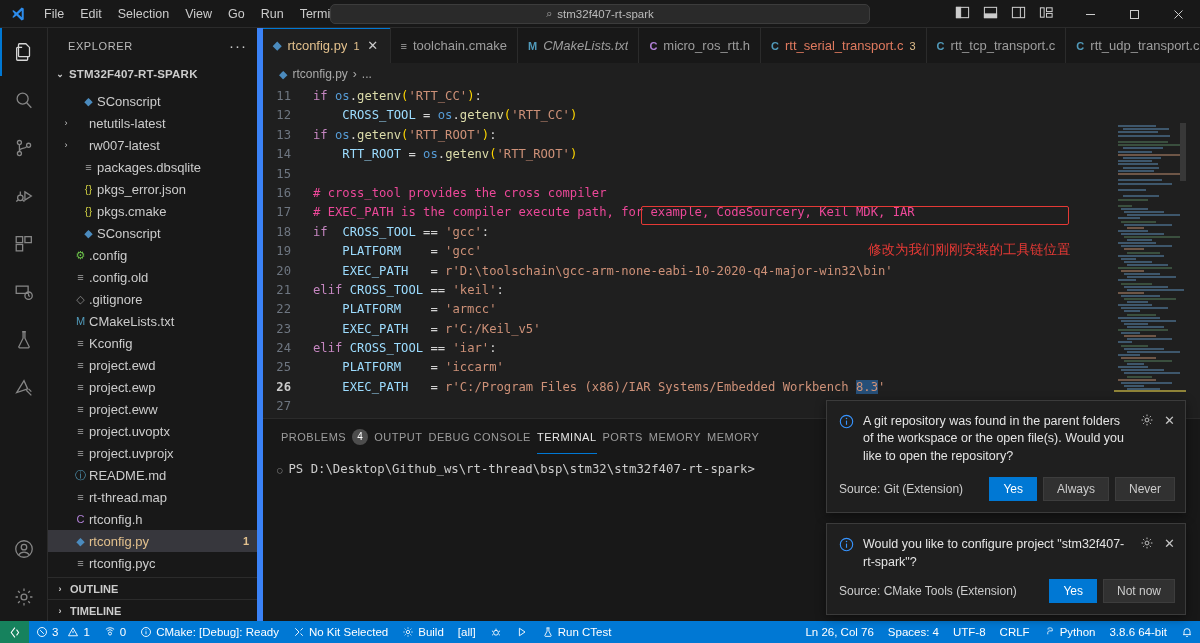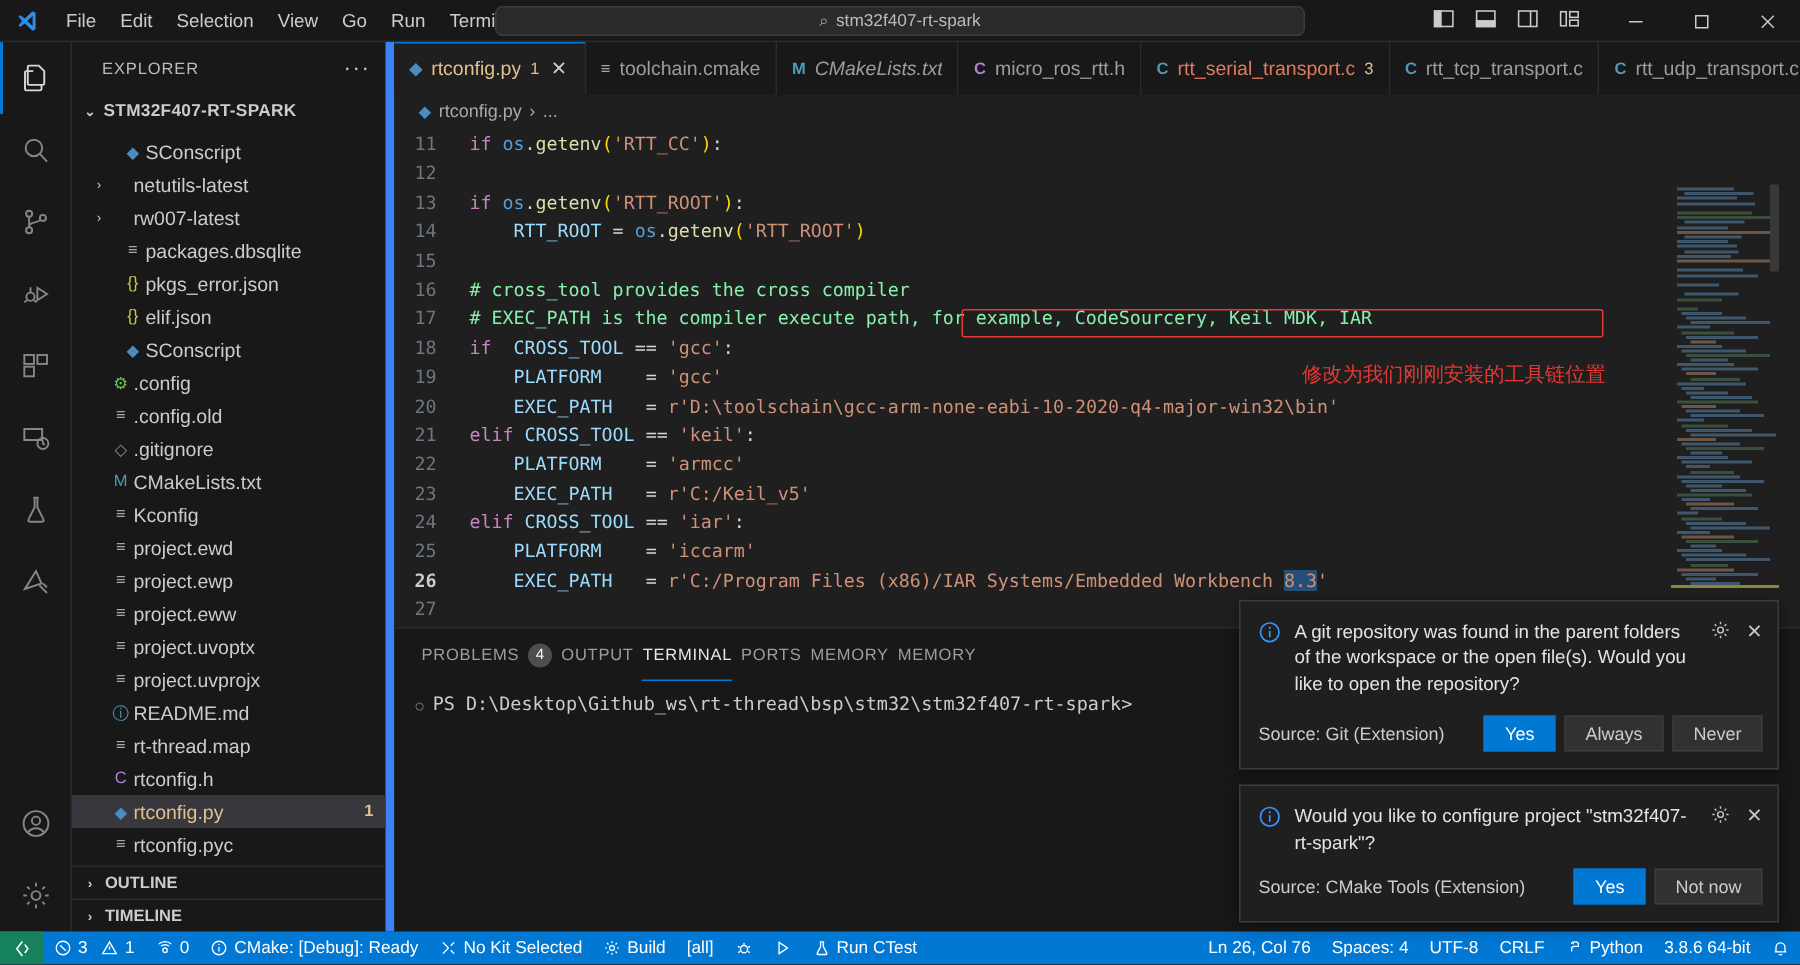--- a/index.html
+++ b/index.html
@@ -141,21 +141,21 @@
     color: #6e7681; font-size: 12.2px;
   }
   .cl.curline .ln { color: #cccccc; font-weight: bold; }
   .cl .ctext { padding-left: 6px; position: relative; }
 
   
   .k  { color: #c586c0; text-align: right; }   
   .kw { color: #569cd6; }   
   .fn { color: #dcdcaa; }   
   .st { color: #ce9178; }   
-  .cm { color: #86efac; }   
+  .cm { color: #ec4899; }   
   .id { color: #9cdcfe; }   
   .op { color: #d4d4d4; }   
   .pn { color: #ffd700; }   
   .sel { background: #264f78; color: #ce9178; }
 
   .redbox {
     position: absolute; border: 1.5px solid #e53935; border-radius: 2px; pointer-events: none;
   }
   .annot {
     position: absolute; color: #e53935; font-size: 13.5px;
@@ -394,21 +394,21 @@
             <span class="fname">packages.dbsqlite</span>
           </div>
           <div class="trow" style="padding-left: 20px;">
             <span class="chev"></span>
             <span class="ficon i-json">{}</span>
             <span class="fname">pkgs_error.json</span>
           </div>
           <div class="trow" style="padding-left: 20px;">
             <span class="chev"></span>
             <span class="ficon i-json">{}</span>
-            <span class="fname">elif.json</span>
+            <span class="fname">pkgs.cmake</span>
           </div>
           <div class="trow" style="padding-left: 20px;">
             <span class="chev"></span>
             <span class="ficon i-py">◆</span>
             <span class="fname">SConscript</span>
           </div>
           <div class="trow" style="padding-left: 12px;">
             <span class="chev"></span>
             <span class="ficon i-gear">⚙</span>
             <span class="fname">.config</span>
@@ -553,21 +553,21 @@
       <div class="breadcrumb">
         <span class="bi i-py">◆</span>
         <span>rtconfig.py</span>
         <span>›</span>
         <span>...</span>
       </div>
 
       <div class="codewrap">
         <div class="code" id="code">
             <div class="cl"><span class="ln">11</span><span class="ctext"><span class="k">if</span> <span class="kw">os</span><span class="op">.</span><span class="fn">getenv</span><span class="pn">(</span><span class="st">'RTT_CC'</span><span class="pn">)</span><span class="op">:</span></span></div>
-            <div class="cl"><span class="ln">12</span></div>
+            <div class="cl"><span class="ln">12</span><span class="ctext">    <span class="id">CROSS_TOOL</span> <span class="op">=</span> <span class="kw">os</span><span class="op">.</span><span class="fn">getenv</span><span class="pn">(</span><span class="st">'RTT_CC'</span><span class="pn">)</span></span></div>
             <div class="cl"><span class="ln">13</span><span class="ctext"><span class="k">if</span> <span class="kw">os</span><span class="op">.</span><span class="fn">getenv</span><span class="pn">(</span><span class="st">'RTT_ROOT'</span><span class="pn">)</span><span class="op">:</span></span></div>
             <div class="cl"><span class="ln">14</span><span class="ctext">    <span class="id">RTT_ROOT</span> <span class="op">=</span> <span class="kw">os</span><span class="op">.</span><span class="fn">getenv</span><span class="pn">(</span><span class="st">'RTT_ROOT'</span><span class="pn">)</span></span></div>
             <div class="cl"><span class="ln">15</span><span class="ctext"></span></div>
             <div class="cl"><span class="ln">16</span><span class="ctext"><span class="cm"># cross_tool provides the cross compiler</span></span></div>
             <div class="cl"><span class="ln">17</span><span class="ctext"><span class="cm"># EXEC_PATH is the compiler execute path, for example, CodeSourcery, Keil MDK, IAR</span></span></div>
             <div class="cl"><span class="ln">18</span><span class="ctext"><span class="k">if</span>  <span class="id">CROSS_TOOL</span> <span class="op">==</span> <span class="st">'gcc'</span><span class="op">:</span></span></div>
             <div class="cl"><span class="ln">19</span><span class="ctext">    <span class="id">PLATFORM</span>    <span class="op">=</span> <span class="st">'gcc'</span></span></div>
             <div class="cl"><span class="ln">20</span><span class="ctext">    <span class="id">EXEC_PATH</span>   <span class="op">=</span> <span class="st">r'D:\toolschain\gcc-arm-none-eabi-10-2020-q4-major-win32\bin'</span></span></div>
             <div class="cl"><span class="ln">21</span><span class="ctext"><span class="k">elif</span> <span class="id">CROSS_TOOL</span> <span class="op">==</span> <span class="st">'keil'</span><span class="op">:</span></span></div>
             <div class="cl"><span class="ln">22</span><span class="ctext">    <span class="id">PLATFORM</span>    <span class="op">=</span> <span class="st">'armcc'</span></span></div>
@@ -669,20 +669,23 @@
 
       <div class="panel">
         <div class="panel-tabs" id="paneltabs">
             <div class="ptab">
               <span>PROBLEMS</span>
               <span class="pcount">4</span>
             </div>
             <div class="ptab">
               <span>OUTPUT</span>
             </div>
+            <div class="ptab">
+              <span>DEBUG CONSOLE</span>
+            </div>
             <div class="ptab active">
               <span>TERMINAL</span>
             </div>
             <div class="ptab">
               <span>PORTS</span>
             </div>
             <div class="ptab">
               <span>MEMORY</span>
             </div>
             <div class="ptab">

